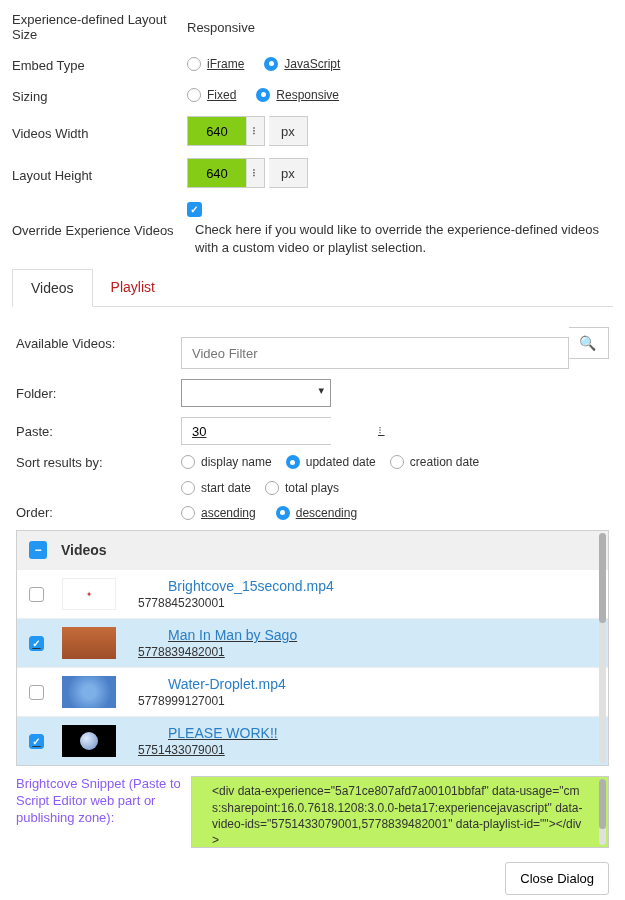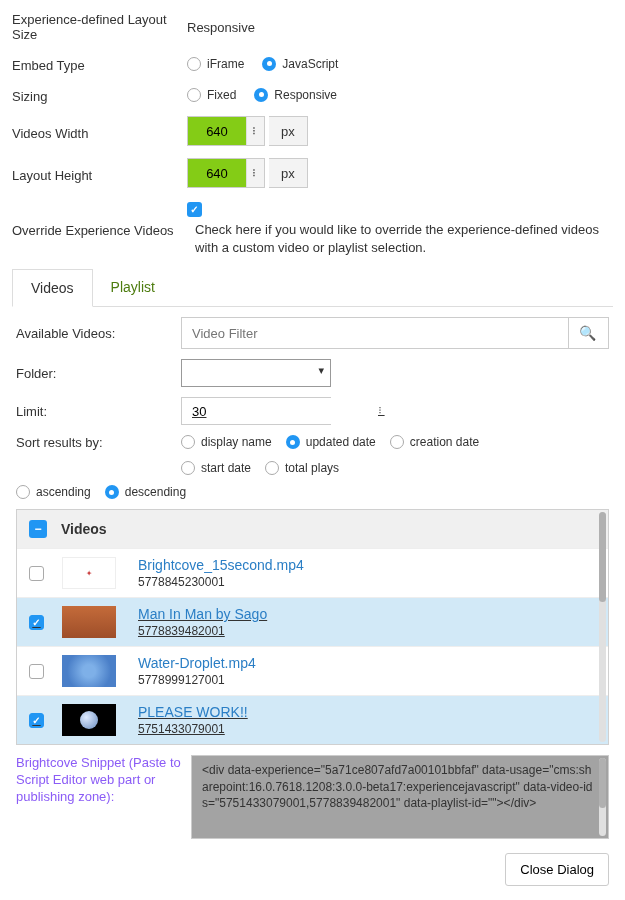--- a/index.html
+++ b/index.html
@@ -30,21 +30,23 @@
       flex-wrap: wrap;
       gap: 4px;
     }
     .static-value {
       color: #333;
       padding-top: 4px;
     }
     .radio-group {
       display: flex;
       align-items: center;
+      gap: 6px;
       flex-wrap: wrap;
+      text-decoration: underline;
     }
     .radio-item {
       display: flex;
       align-items: center;
       gap: 6px;
       margin-right: 14px;
       font-size: 12px;
     }
     .radio-circle {
       width: 14px;
@@ -130,36 +132,37 @@
       font-size: 14px;
       cursor: pointer;
     }
     .tab.active {
       border: 1px solid #ddd;
       border-bottom: 1px solid #fff;
       margin-bottom: -1px;
       background: #fff;
       color: #333;
     }
-    .tab.inactive { color: #4d7c0f; }
+    .tab.inactive { color: #b91c1c; }
     .tab-panel { padding: 10px 4px 0 4px; }
     .filter-row {
       display: flex;
       align-items: center;
       margin-bottom: 10px;
     }
     .filter-label { width: 165px; font-size: 13px; color: #333; flex-shrink: 0; }
     .text-input {
       flex: 1;
       border: 1px solid #ccc;
       height: 32px;
       padding: 0 10px;
       font-size: 13px;
       color: #ef4444;
       background: #fff;
+      margin-top: 20px;
     }
     .search-btn {
       width: 40px;
       height: 32px;
       border: 1px solid #ccc;
       border-left: none;
       background: #fff;
       display: flex;
       align-items: center;
       justify-content: center;
@@ -274,21 +277,21 @@
       justify-content: center;
       font-size: 8px;
       overflow: hidden;
     }
     .thumb.white { background: #fff; border: 1px solid #eee; color:#c44; }
     .thumb.brown { background: linear-gradient(#c46b3a,#9e4e29); }
     .thumb.blue { background: radial-gradient(circle, #7eb0e8 20%, #4a7fc8 70%); }
     .thumb.black { background: #000; position: relative; }
     .thumb.black::after { content:""; width:18px; height:18px; border-radius:50%; background:radial-gradient(circle at 35% 35%, #e0ecff, #6a8dc0); }
     .video-info { flex: 1; }
-    .video-title { color: #2a7ec5; font-size: 14px; margin-bottom: 2px; }
+    .video-title { color: #2a7ec5; font-size: 14px; margin-bottom: 2px; margin-left: 30px; }
     .video-id { color: #333; font-size: 12px; }
     .scrollbar-fake {
       position: absolute;
       right: 2px;
       top: 2px;
       bottom: 2px;
       width: 7px;
       background: #e0e0e0;
       border-radius: 4px;
     }
@@ -302,25 +305,25 @@
     }
     .snippet-row {
       display: flex;
       align-items: flex-start;
       margin-top: 10px;
     }
     .snippet-label { width: 175px; font-size: 13px; color: #8b5cf6; line-height: 1.3; padding-right:8px; }
     .snippet-box {
       flex: 1;
       border: 1px solid #ccc;
-      background: #a3a3a3;
-      padding: 6px 10px;
+      background: #bef264;
+      padding: 6px 20px;
       font-size: 12px;
       color: #333;
-      height: 84px;
+      height: 72px;
       overflow: hidden;
       word-break: break-all;
       line-height: 1.35;
       position: relative;
     }
     .snippet-scroll {
       position: absolute;
       right: 2px; top: 2px; bottom: 2px; width: 7px;
       background: #e0e0e0; border-radius: 4px;
     }
@@ -418,21 +421,21 @@
       <span>🔍</span>
     </div>
   </div>
 
   <div class="filter-row">
     <div class="filter-label">Folder:</div>
     <div class="select-box"></div>
   </div>
 
   <div class="filter-row">
-    <div class="filter-label">Limit:</div>
+    <div class="filter-label">Paste:</div>
     <div class="limit-input-wrap">
       <input class="limit-input" value="30" style="">
       <div class="limit-spin">⠇</div>
     </div>
   </div>
 
   <div class="filter-row" style="align-items:flex-start;">
     <div class="filter-label">Sort results by:</div>
     <div class="sort-group">
       <div class="radio-item">
@@ -453,20 +456,21 @@
         <span>start date</span>
       </div>
       <div class="radio-item">
         <span class="radio-circle"></span>
         <span>total plays</span>
       </div>
     </div>
   </div>
 
   <div class="filter-row">
+    <div class="filter-label">Order:</div>
     <div class="radio-group">
       <div class="radio-item">
         <span class="radio-circle"></span>
         <span>ascending</span>
       </div>
       <div class="radio-item">
         <span class="radio-circle selected"></span>
         <span>descending</span>
       </div>
     </div>

